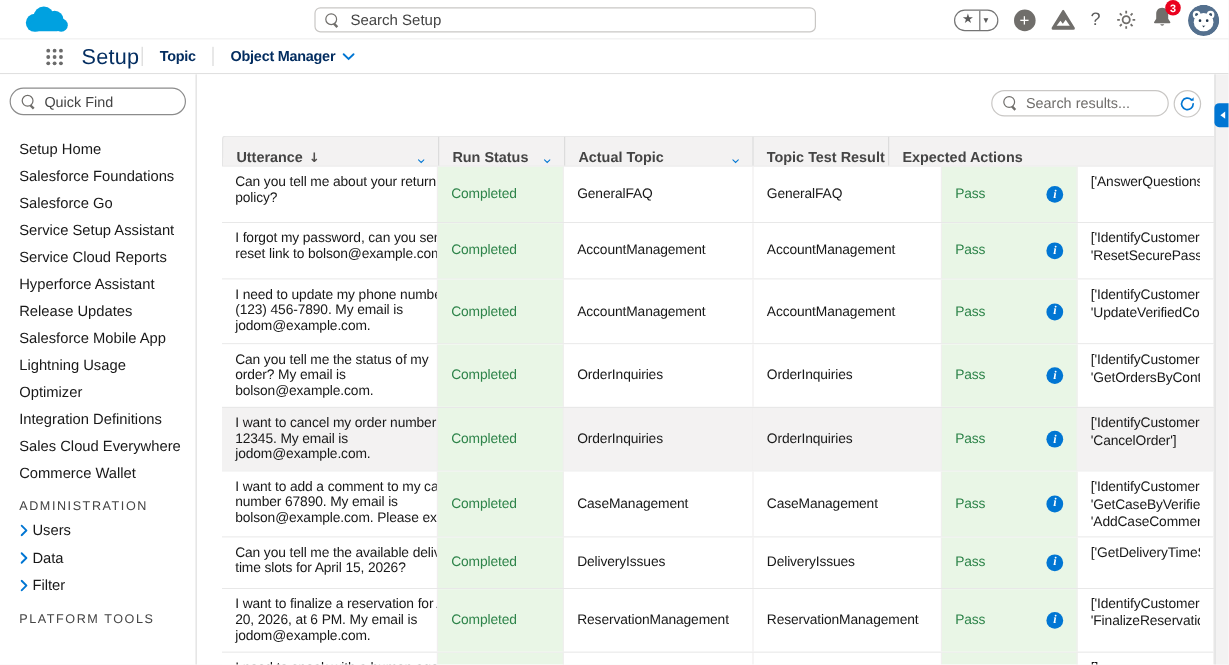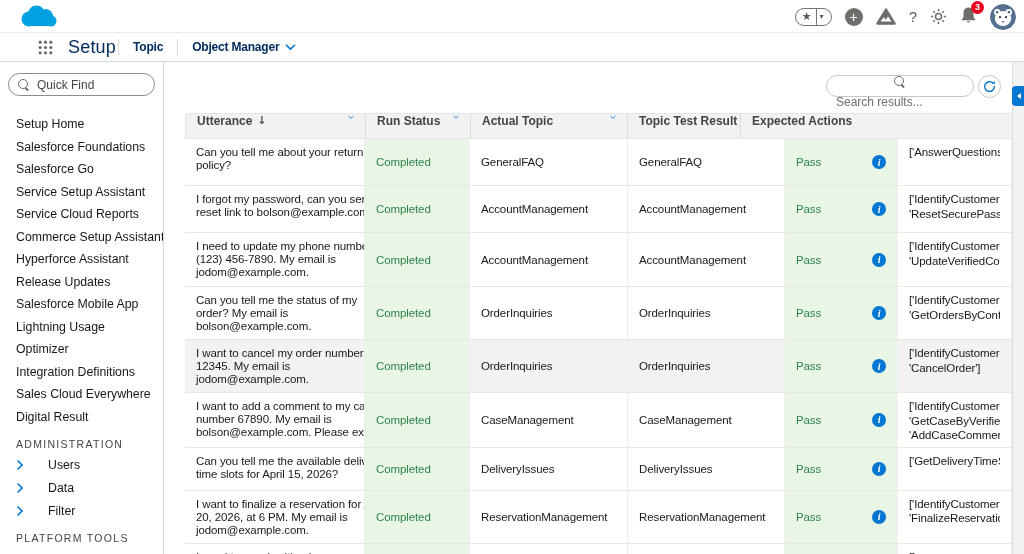--- a/index.html
+++ b/index.html
@@ -38,34 +38,34 @@
 
   
   .bodywrap { position:absolute; top:62px; left:0; right:0; bottom:0; background:#fff; }
   .sidebar { position:absolute; left:0; top:0; bottom:0; width:164px; background:#fff; border-right:1px solid #d9d9d9; overflow:hidden; }
   .quickfind { margin:11px 8px 0 8px; height:23px; border:1px solid #8c8c8c; border-radius:12px; display:flex; align-items:center; padding:0 9px; gap:7px; background:#fff; }
   .quickfind input { border:none; outline:none; width:100%; font-size:12px; font-family:inherit; background:transparent; color:#0369a1; }
   .quickfind input::placeholder { color:#444; }
   #side-items { margin-top:17px; }
   .side-item { height:22.5px; display:flex; align-items:center; padding-left:16px; font-size:12.3px; color:#181818; white-space:nowrap; }
   .side-section { padding:10px 0 3px 16px; font-size:10.5px; letter-spacing:1.3px; color:#444; }
-  .side-item.expandable { height:23px; gap:25px; padding-left:17px; }
+  .side-item.expandable { height:23px; gap:4px; padding-left:17px; }
   .collapse-handle { position:absolute; left:167px; top:242px; width:0; height:0; border:4px solid transparent; border-right:5px solid #0176d3; }
 
   .main { position:absolute; left:164px; right:12px; top:0; bottom:0; background:#fff; overflow:hidden; }
   .summary { position:absolute; left:29px; top:22px; font-size:12px; color:#444; }
-  .results-search { position:absolute; left:662px; top:13px; width:148px; height:22px; border:1px solid #c9c7c5; border-radius:12px; background:#fff; display:flex; align-items:center; padding:0 9px; gap:7px;flex-direction:column; }
+  .results-search { position:absolute; left:662px; top:13px; width:148px; height:22px; border:1px solid #c9c7c5; border-radius:12px; background:#fff; display:flex; align-items:center; padding:0 9px; gap:7px; }
   .results-search input { border:none; outline:none; width:100%; font-size:12px; font-family:inherit; background:transparent; color:#181818; }
   .results-search input::placeholder { color:#706e6b; }
   .refresh-btn { position:absolute; left:814px; top:13px; width:23px; height:23px; border-radius:50%; border:1px solid #c9c7c5; background:#fff; display:flex; align-items:center; justify-content:center; }
 
   
   .dtable { position:absolute; left:21px; top:51px; width:827px; }
   .thead { display:flex; height:26px; background:#f3f2f2; border-top:1px solid #e5e5e5; border-bottom:1px solid #e5e5e5; border-left:1px solid #e5e5e5; border-radius:3px 0 0 0; }
-  .hcell { display:flex; align-items:flex-start; padding:0 11px; font-size:12px; font-weight:700; color:#444; border-right:1px solid #dcdcdc; white-space:nowrap; overflow:hidden; }
+  .hcell { display:flex; align-items:flex-end; padding:0 11px; font-size:12px; font-weight:700; color:#444; border-right:1px solid #dcdcdc; white-space:nowrap; overflow:hidden; }
   .hcell .sort { margin-left:5px; color:#514f4d; font-family:"DejaVu Sans",sans-serif; font-size:11px; }
   .hcell svg { margin-left:auto; flex:none; padding-left:6px; }
   .col0{width:180px} .col1{width:105px} .col2{width:158px} .col3{width:157px} .col4{width:113px} .col5{flex:1;min-width:0;border-right:none;}
   .trow { display:flex; border-bottom:1px solid #e8e8e8; background:#fff; }
   .trow.hl .cell:not(.green) { background:#f3f2f2; }
   .cell { display:flex; align-items:center; padding:4px 11px; font-size:11.5px; color:#181818; border-right:1px solid #f0efee; letter-spacing:-.1px; overflow:hidden; }
   .cell.green { background:#e9f6e6; }
   .status { color:#2e844a; }
   .uttr-lines .uline { white-space:nowrap; line-height:13px; }
   .uttr-lines { display:block; padding-top:7px; padding-bottom:6px; }
@@ -87,20 +87,24 @@
   <header class="topbar">
     <svg class="sf-logo" width="40" height="26" viewBox="0 0 40 26">
       <g fill="#00a1e0">
         <circle cx="11" cy="15" r="7.5"></circle>
           <circle cx="18.5" cy="10" r="8.5"></circle>
         <circle cx="27.5" cy="12.5" r="7.5"></circle>
           <circle cx="33" cy="17" r="5.5"></circle>
         <rect x="7" y="13" width="27" height="9" rx="4.5"></rect>
       </g>
     </svg>
+    <div class="global-search">
+      <span class="mag"></span>
+      <input placeholder="Search Setup" style="">
+    </div>
     <div class="top-actions">
       <div class="fav-pill">
         <span class="star">★</span>
         <span class="sep"></span>
         <span class="caret">▾</span>
       </div>
       <div class="plus-btn">
           <span>+</span>
         </div>
       <svg width="20" height="17" viewBox="0 0 20 17">
@@ -169,29 +173,28 @@
       <div class="quickfind">
         <span class="mag"></span>
         <input placeholder="Quick Find" style="">
       </div>
       <div id="side-items">
           <div class="side-item">Setup Home</div>
           <div class="side-item">Salesforce Foundations</div>
           <div class="side-item">Salesforce Go</div>
           <div class="side-item">Service Setup Assistant</div>
           <div class="side-item">Service Cloud Reports</div>
-          <div class="side-item">Commerce Setup Assistant</div>
           <div class="side-item">Hyperforce Assistant</div>
           <div class="side-item">Release Updates</div>
           <div class="side-item">Salesforce Mobile App</div>
           <div class="side-item">Lightning Usage</div>
           <div class="side-item">Optimizer</div>
           <div class="side-item">Integration Definitions</div>
           <div class="side-item">Sales Cloud Everywhere</div>
-          <div class="side-item">Digital Result</div>
+          <div class="side-item">Commerce Wallet</div>
           <div class="side-section">ADMINISTRATION</div>
           <div class="side-item expandable">
             <svg width="6" height="10" viewBox="0 0 6 10">
               <path d="M1 1l4 4-4 4" fill="none" stroke="#0176d3" stroke-width="1.6" stroke-linecap="round"></path>
             </svg>
             <span>Users</span>
           </div>
           <div class="side-item expandable">
             <svg width="6" height="10" viewBox="0 0 6 10">
               <path d="M1 1l4 4-4 4" fill="none" stroke="#0176d3" stroke-width="1.6" stroke-linecap="round"></path>

